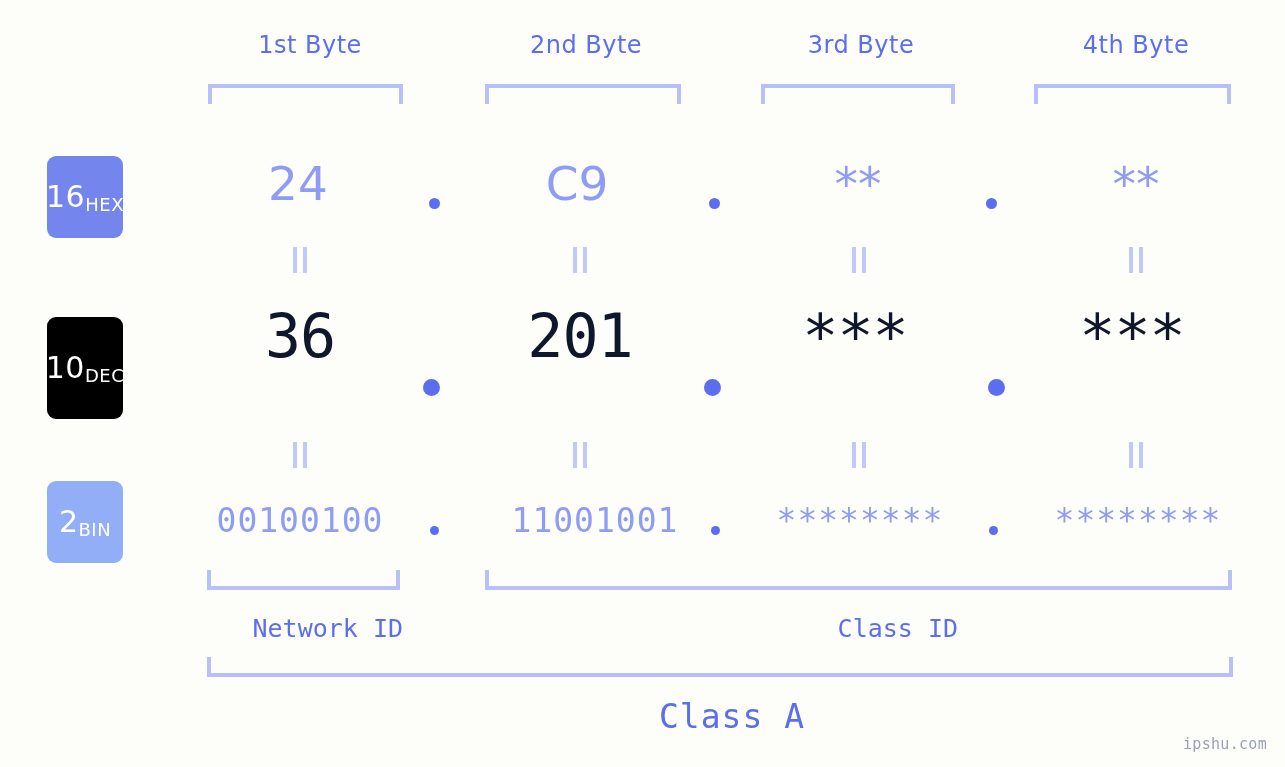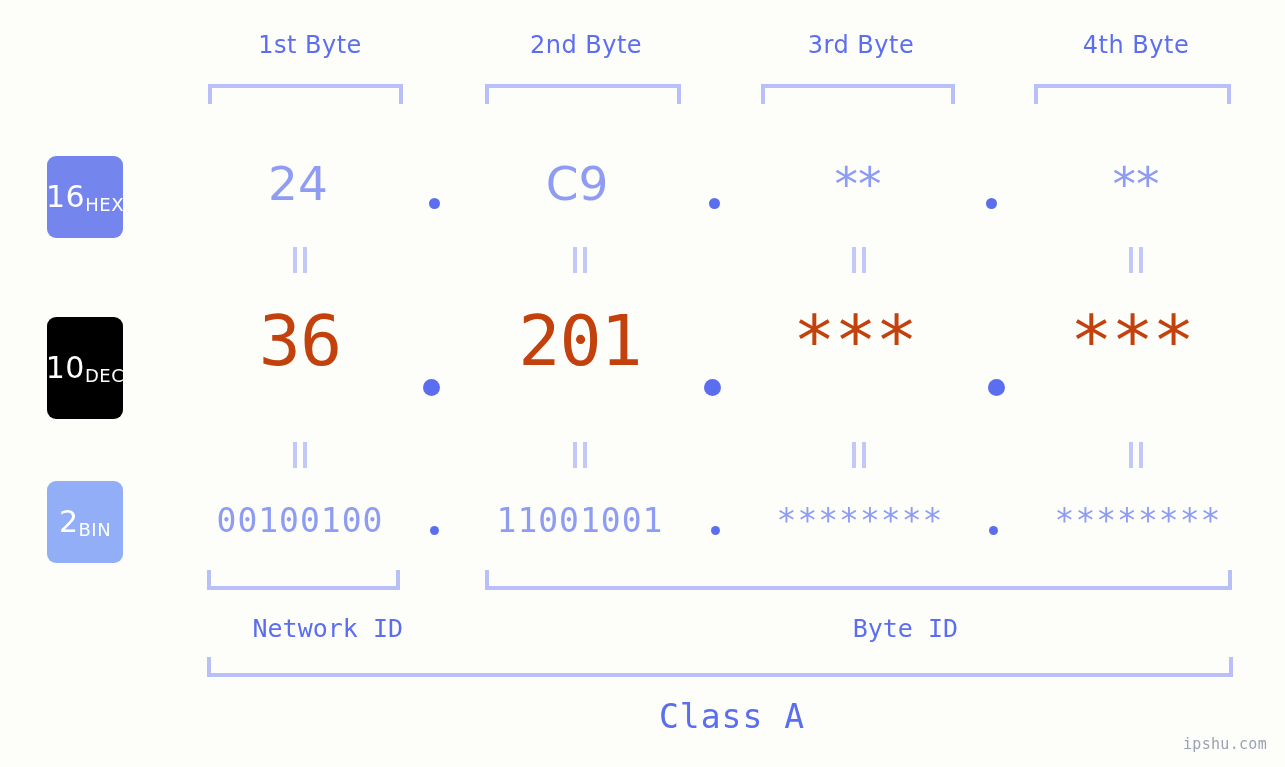--- a/index.html
+++ b/index.html
@@ -86,22 +86,22 @@
     position: absolute;
     top: 198px;
     width: 11px; height: 11px;
     border-radius: 50%;
     background: #5b6ef0;
   }
 
   
   .dec-val {
     font-family: "DejaVu Sans Mono", monospace;
-    font-size: 70px;
-    color: #c2410c;
+    font-size: 60px;
+    color: #0f172a;
     top: 306px;
     width: 250px;
     letter-spacing: -1px;
   }
   .dec-dot {
     position: absolute;
     top: 379px;
     width: 17px; height: 17px;
     border-radius: 50%;
     background: #5b6ef0;
@@ -246,30 +246,30 @@
       <i></i>
       <i></i>
     </div>
   <div class="eqbar" style="left:1129px; top:442px">
       <i></i>
       <i></i>
     </div>
 
   <div class="cell bin-val" style="left:175px">00100100</div>
   <div class="bin-dot" style="left:430px"></div>
-  <div class="cell bin-val" style="left:455px">11001001</div>
+  <div class="cell bin-val" style="left:470px">11001001</div>
   <div class="bin-dot" style="left:711px"></div>
   <div class="cell bin-val" style="left:735px">********</div>
   <div class="bin-dot" style="left:989px"></div>
   <div class="cell bin-val" style="left:1013px">********</div>
 
   <div class="bottom-bracket" style="left:207px; width:193px; top:570px"></div>
   <div class="bottom-bracket" style="left:485px; width:747px; top:570px"></div>
 
   <div class="section-label" style="left:203px; width:200px; top:614px">Network ID</div>
-  <div class="section-label" style="left:758px; width:200px; top:614px">Byte ID</div>
+  <div class="section-label" style="left:758px; width:200px; top:614px">Class ID</div>
 
   <div class="bottom-bracket" style="left:207px; width:1026px; top:657px"></div>
   <div class="class-label" style="left:532px; width:400px; top:697px">Class A</div>
 
   <div class="watermark">ipshu.com</div>
 
 </div>
 
 </body></html>

